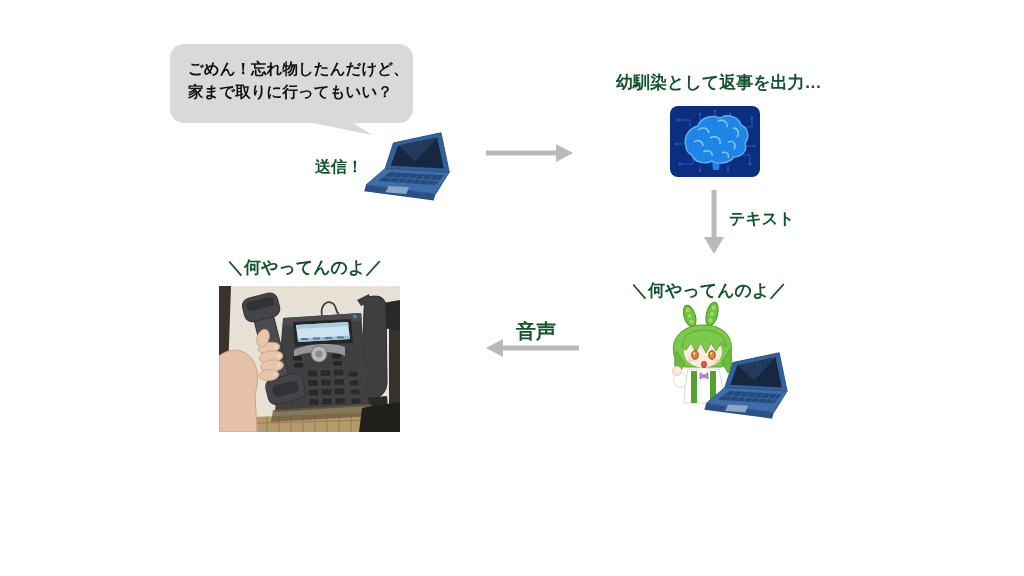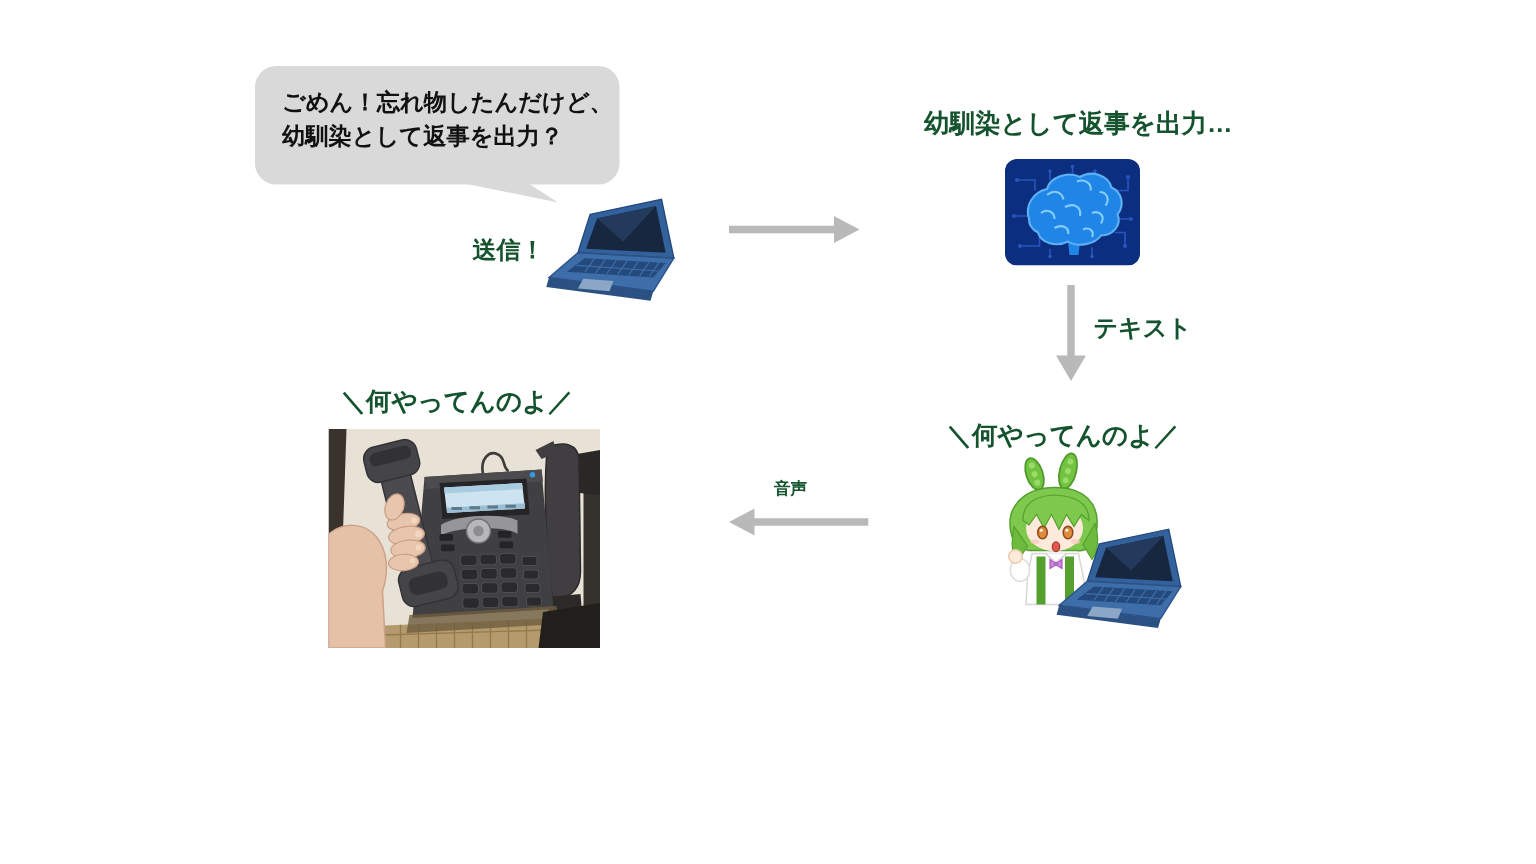--- a/index.html
+++ b/index.html
@@ -18,42 +18,42 @@
   }
   .bubble .line{font-size:15.5px;line-height:23px;font-weight:700;}
   .bubble-tail{
     left:300px;top:121px;width:72px;height:14px;background:#d9d9d9;
     clip-path:polygon(4% 0,100% 100%,70% 0);
   }
 
   .send-label{left:315px;top:157px;font-size:16px;font-family:Liberation Mono, monospace;}
   .brain-caption{left:616px;top:71px;font-size:17px;}
   .arrow-down-label{left:729px;top:209px;font-size:16px;font-family:Liberation Mono, monospace;}
-  .arrow-left-label{left:516px;top:318px;font-size:11px;}
+  .arrow-left-label{left:516px;top:318px;font-size:20px;}
   .shout-right{left:631px;top:279px;font-size:17px;}
   .shout-left{left:227px;top:256px;font-size:17px;}
 
   .laptop-1{left:363px;top:131px;width:92px;height:75px;}
   .laptop-2{left:703px;top:351px;width:90px;height:73px;}
   .brain-icon{left:670px;top:106px;width:90px;height:71px;}
   .zundamon{left:664px;top:301px;width:80px;height:104px;}
   .phone-photo{left:219px;top:286px;width:181px;height:146px;}
 
   .arrow-right{left:486px;top:142px;width:88px;height:22px;}
   .arrow-down{left:703px;top:190px;width:22px;height:65px;}
   .arrow-left{left:486px;top:337px;width:93px;height:22px;}
 </style>
 </head>
 <body>
 
 <div id="canvas">
 
   <div class="abs bubble">
     <div class="line">ごめん！忘れ物したんだけど、</div>
-    <div class="line">幼馴染として返事を出力？</div>
+    <div class="line">家まで取りに行ってもいい？</div>
   </div>
   <div class="abs bubble-tail"></div>
 
   <div class="abs jp send-label">送信！</div>
 
   <svg class="abs laptop-1" viewBox="0 0 100 82">
     <polygon points="33,13 85,2 94,45 24,41" fill="#33619b" stroke="#24497c" stroke-width="1"></polygon>
     <polygon points="38,16 81,7 88,41 30,38" fill="#16273f"></polygon>
     <polygon points="38,16 81,7 57,33" fill="#243a5c"></polygon>
     <polygon points="24,41 94,45 79,69 3,59" fill="#3e6ea9" stroke="#2a5288" stroke-width="1"></polygon>

